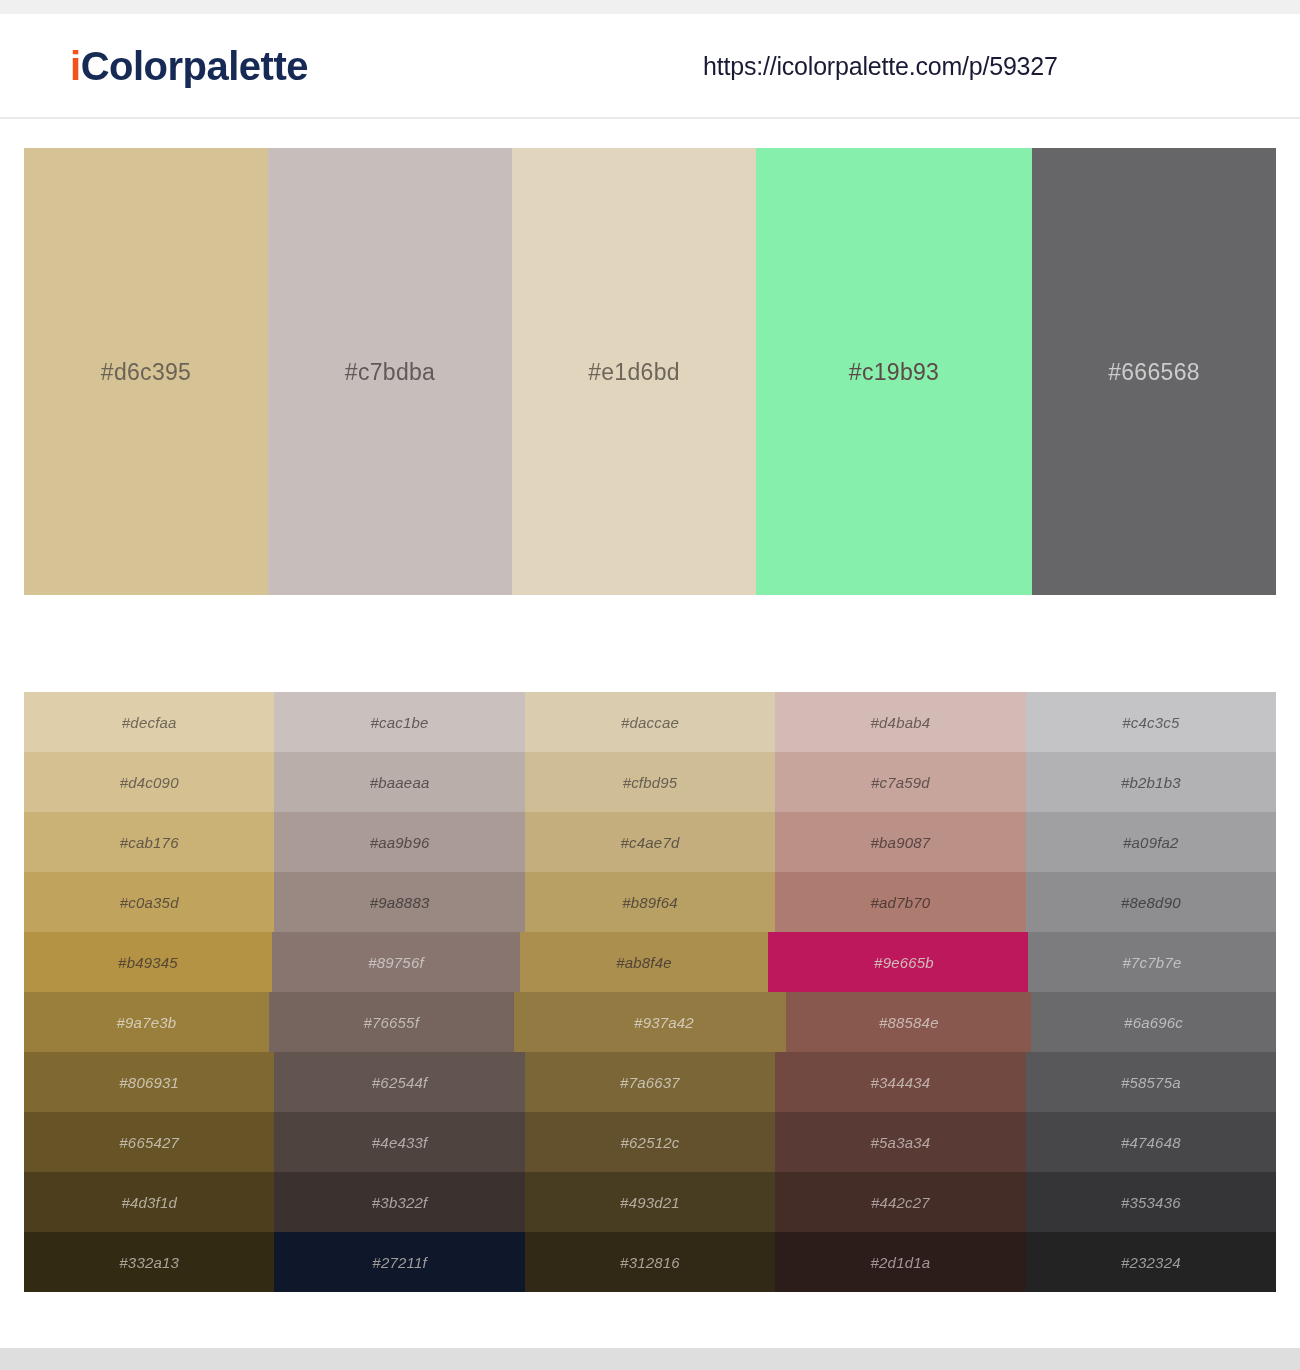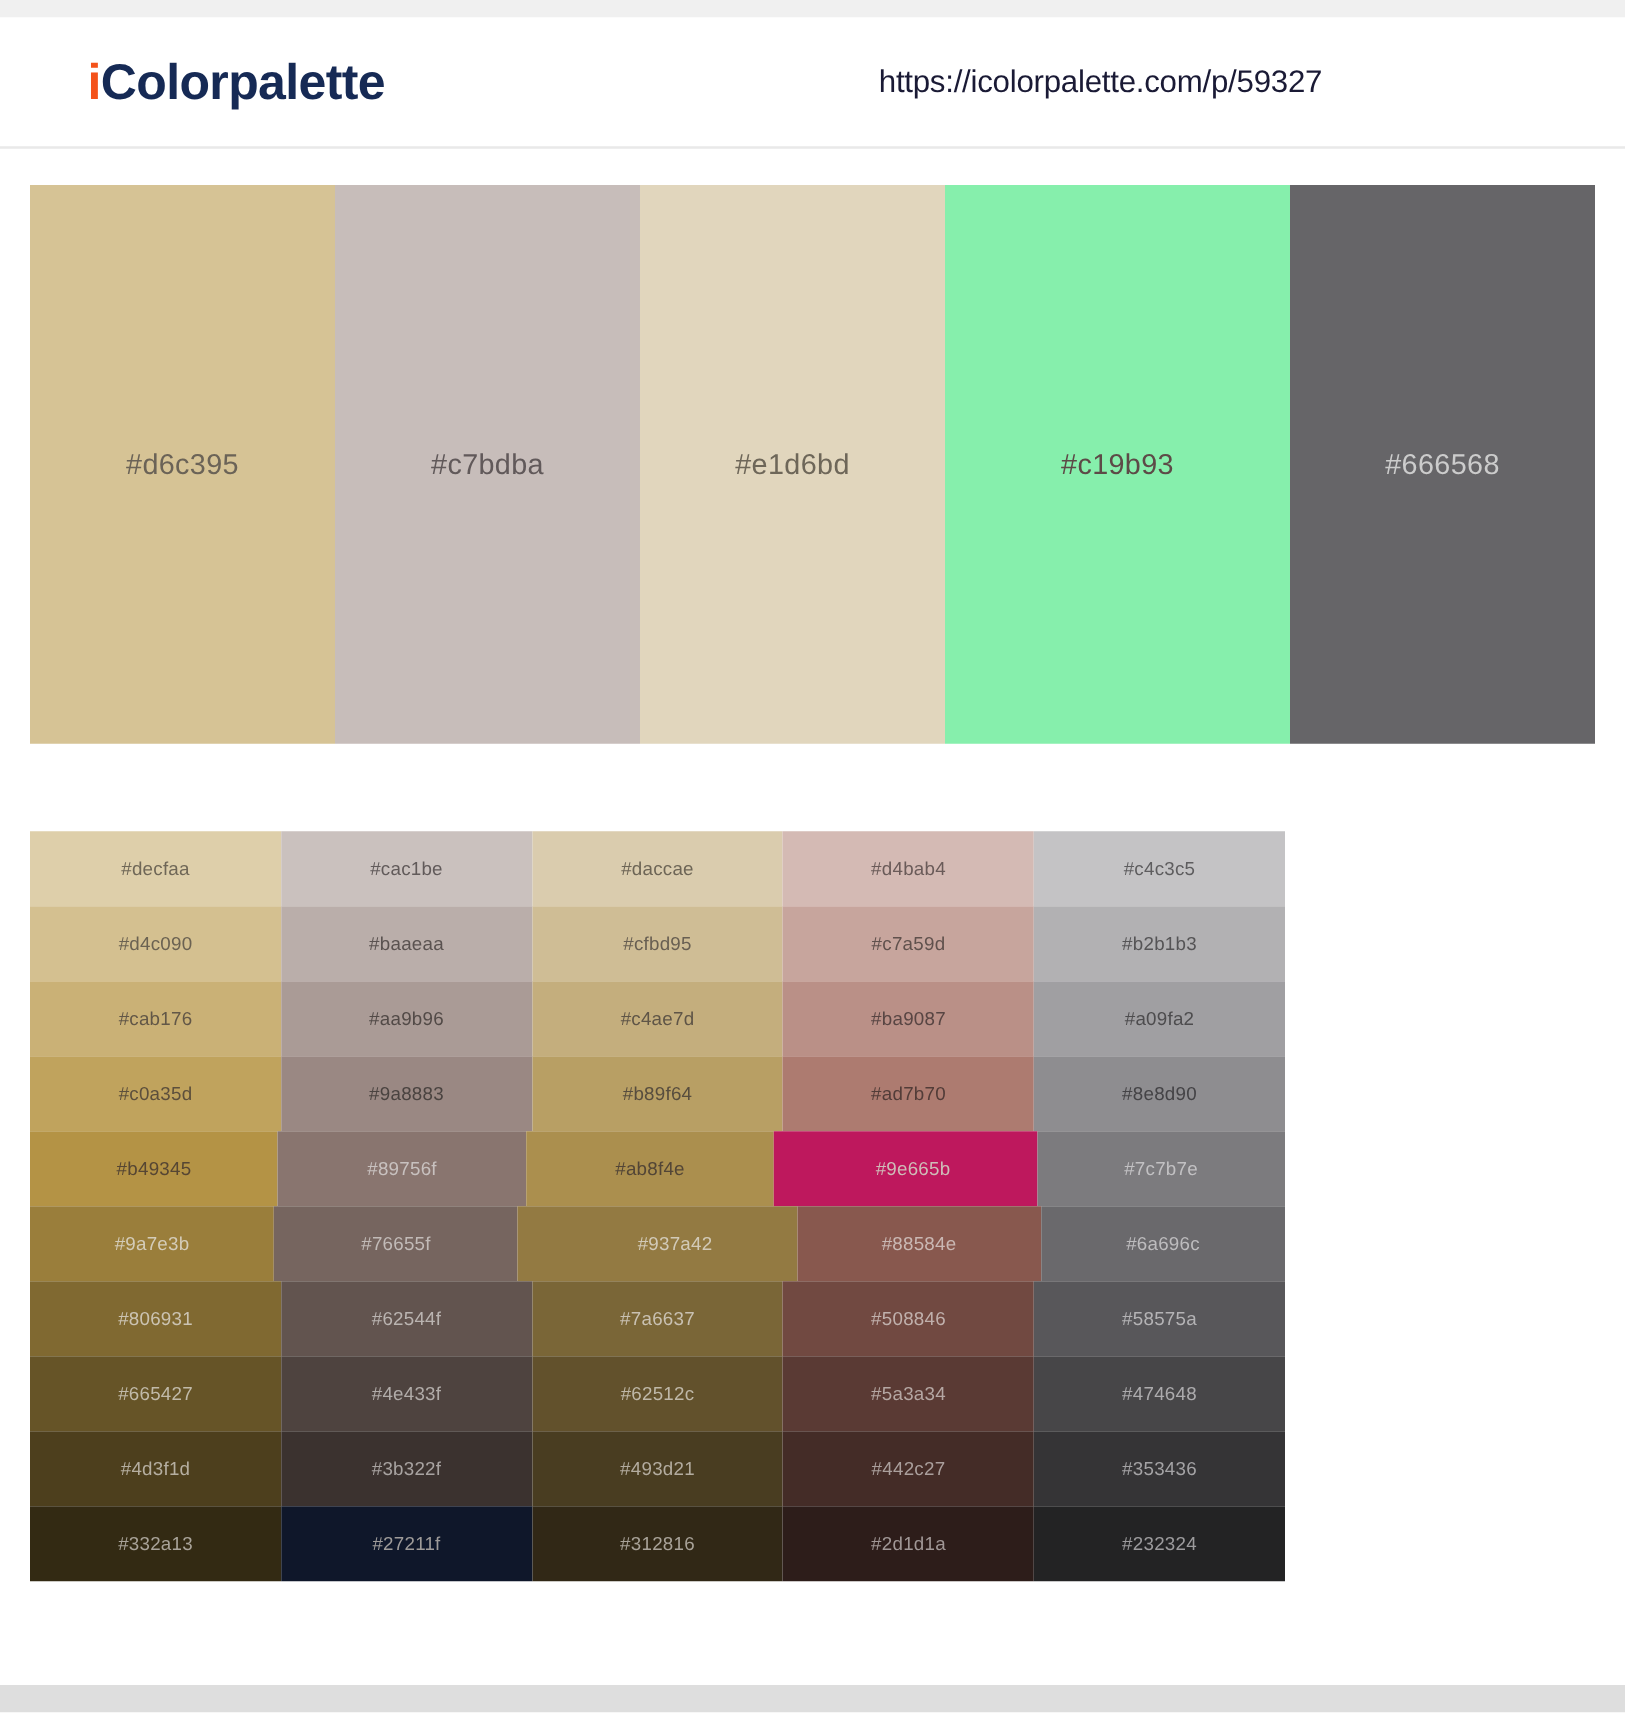--- a/index.html
+++ b/index.html
@@ -82,22 +82,23 @@
     text-align: center;
     font-size: 23px;
     font-family: "Liberation Sans", sans-serif;
     letter-spacing: 0.3px;
   }
 
   
   .shade-grid {
     position: absolute;
     left: 24px;
-    top: 665px;
-    width: 1004px;
+    top: 692px;
+    width: 1252px;
+    font-style: italic;
   }
   .shade-row {
     display: flex;
     height: 60px;
   }
   .shade-cell {
     flex: 1 1 0;
     display: flex;
     align-items: center;
     justify-content: center;
@@ -186,21 +187,21 @@
       <div class="shade-cell" style="background: rgb(154, 126, 59); color: rgb(212, 204, 185);">#9a7e3b</div>
       <div class="shade-cell" style="background: rgb(118, 101, 95); color: rgb(194, 187, 184);">#76655f</div>
       <div class="shade-cell" style="background: rgb(147, 122, 66); color: rgb(210, 202, 184); padding-left: 28px;">#937a42</div>
       <div class="shade-cell" style="background: rgb(136, 88, 78); color: rgb(202, 184, 180);">#88584e</div>
       <div class="shade-cell" style="background: rgb(106, 105, 108); color: rgb(189, 188, 190);">#6a696c</div>
     </div>
     <div class="shade-row">
       <div class="shade-cell" style="background: rgb(128, 105, 49); color: rgb(203, 195, 178);">#806931</div>
       <div class="shade-cell" style="background: rgb(98, 84, 79); color: rgb(186, 180, 177);">#62544f</div>
       <div class="shade-cell" style="background: rgb(122, 102, 55); color: rgb(201, 193, 178);">#7a6637</div>
-      <div class="shade-cell" style="background: rgb(113, 73, 65); color: rgb(192, 176, 172);">#508846</div>
+      <div class="shade-cell" style="background: rgb(113, 73, 65); color: rgb(192, 176, 172);">#344434</div>
       <div class="shade-cell" style="background: rgb(88, 87, 90); color: rgb(180, 179, 181);">#58575a</div>
     </div>
     <div class="shade-row">
       <div class="shade-cell" style="background: rgb(102, 84, 39); color: rgb(193, 186, 169);">#665427</div>
       <div class="shade-cell" style="background: rgb(78, 67, 63); color: rgb(177, 172, 169);">#4e433f</div>
       <div class="shade-cell" style="background: rgb(98, 81, 44); color: rgb(191, 184, 168);">#62512c</div>
       <div class="shade-cell" style="background: rgb(90, 58, 52); color: rgb(181, 167, 163);">#5a3a34</div>
       <div class="shade-cell" style="background: rgb(71, 70, 72); color: rgb(172, 171, 173);">#474648</div>
     </div>
     <div class="shade-row">

